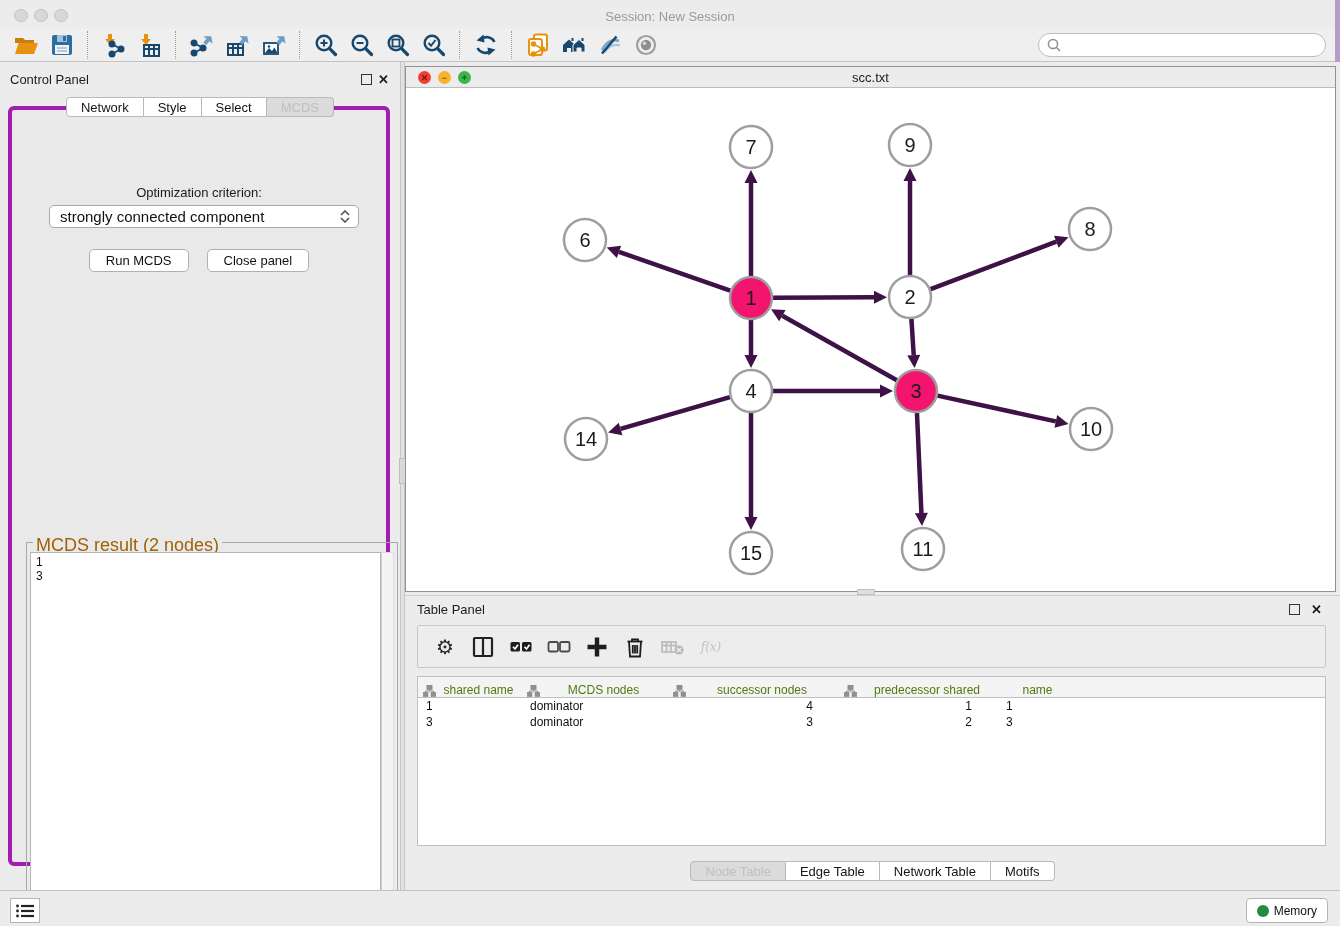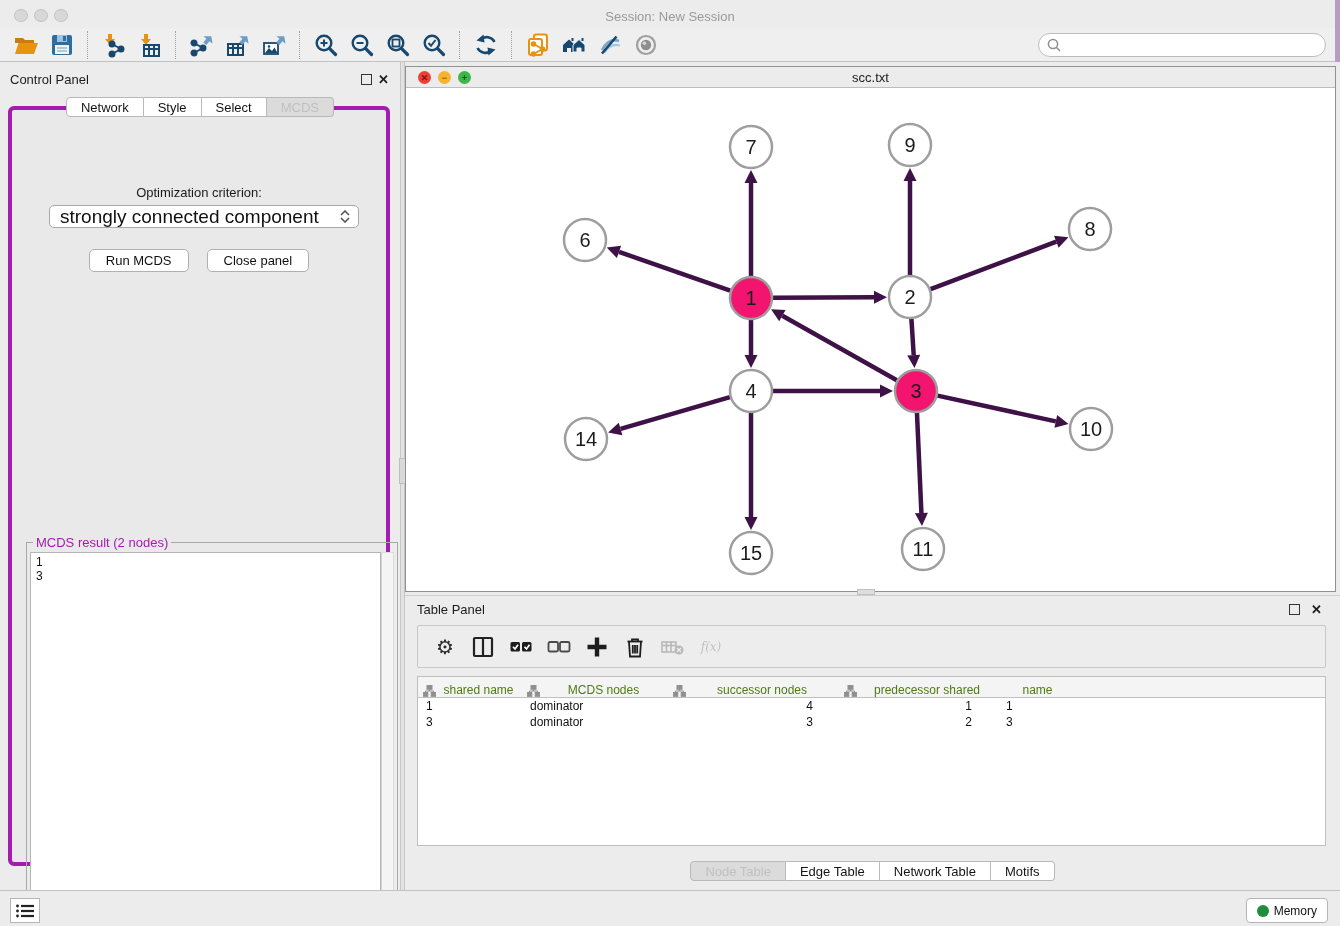--- a/index.html
+++ b/index.html
@@ -26,26 +26,26 @@
   .panel-close{position:absolute;background:none;border:none;font-size:13px;font-weight:bold;color:#1c1c1c;padding:0;line-height:11px;}
   #cp-body{position:absolute;left:8px;top:44px;width:382px;height:760px;background:#e9e9e9;border:4px solid #a21caf;border-radius:6px;box-sizing:border-box;}
   .tabs-row{position:absolute;display:flex;justify-content:center;width:100%;}
   #cp-tabs{top:35px;left:0;}
   .tab{height:20px;line-height:20px;padding:0 14px;font-size:13px;background:#fff;color:#141414;border:1px solid #b9b9b9;border-left:none;}
   .tab:first-child{border-left:1px solid #b9b9b9;border-radius:4px 0 0 4px;}
   .tab:last-child{border-radius:0 4px 4px 0;}
   .tab.active{background:#dbdbdb;color:#c0c0c0;}
   #opt-label{position:absolute;left:0;width:100%;top:75px;text-align:center;font-size:13px;color:#1a1a1a;}
   #criterion-select{position:absolute;left:37px;top:95px;width:310px;height:23px;background:#fff;border:1px solid #a9a9a9;border-radius:5px;display:flex;align-items:center;box-sizing:border-box;}
-  #criterion-select span.val{flex:1;font-size:19px;padding-left:10px;color:#111;}
+  #criterion-select span.val{flex:1;font-size:15px;padding-left:10px;color:#111;}
   #criterion-select .stepper{width:18px;display:flex;flex-direction:column;align-items:center;gap:1px;padding-right:4px;}
   #cp-buttons{position:absolute;top:127px;left:0;width:100%;display:flex;justify-content:center;gap:18px;}
   .cp-btn{height:23px;background:#fff;border:1px solid #b0b0b0;border-radius:5px;font-size:13px;padding:0 16px;color:#111;margin-top:12px;}
   #result-group{position:absolute;left:14px;top:432px;width:372px;height:378px;border:1px solid #a8a8a8;box-sizing:border-box;}
-  #result-legend{position:absolute;left:6px;top:-8px;background:#e9e9e9;padding:0 3px;font-size:13px;color:#a21caf;}
+  #result-legend{position:absolute;left:6px;top:-8px;background:#e9e9e9;padding:0 3px;font-size:18px;color:#a16207;}
   #result-text{position:absolute;left:3px;top:9px;right:16px;bottom:3px;background:#fff;border:1px solid #b5b5b5;font-size:12px;padding:2px 5px;white-space:pre;color:#111;overflow:hidden;}
   #result-scroll{position:absolute;top:9px;right:3px;bottom:3px;width:13px;background:#f4f4f4;border:1px solid #dcdcdc;border-left:1px solid #d2d2d2;box-sizing:border-box;}
 
   
   #v-divider{left:400px;top:62px;width:5px;height:828px;background:#e2e2e2;border-left:1px solid #c6c6c6;border-right:1px solid #c6c6c6;box-sizing:border-box;}
   #v-handle{left:399px;top:458px;width:7px;height:26px;background:#d9d9d9;border:1px solid #bdbdbd;box-sizing:border-box;}
 
   
   #net-window{left:405px;top:66px;width:931px;height:526px;border:1px solid #919191;box-sizing:border-box;background:#fff;}
   #net-titlebar{position:absolute;left:0;top:0;width:100%;height:21px;background:#ececec;border-bottom:1px solid #bdbdbd;box-sizing:border-box;}

